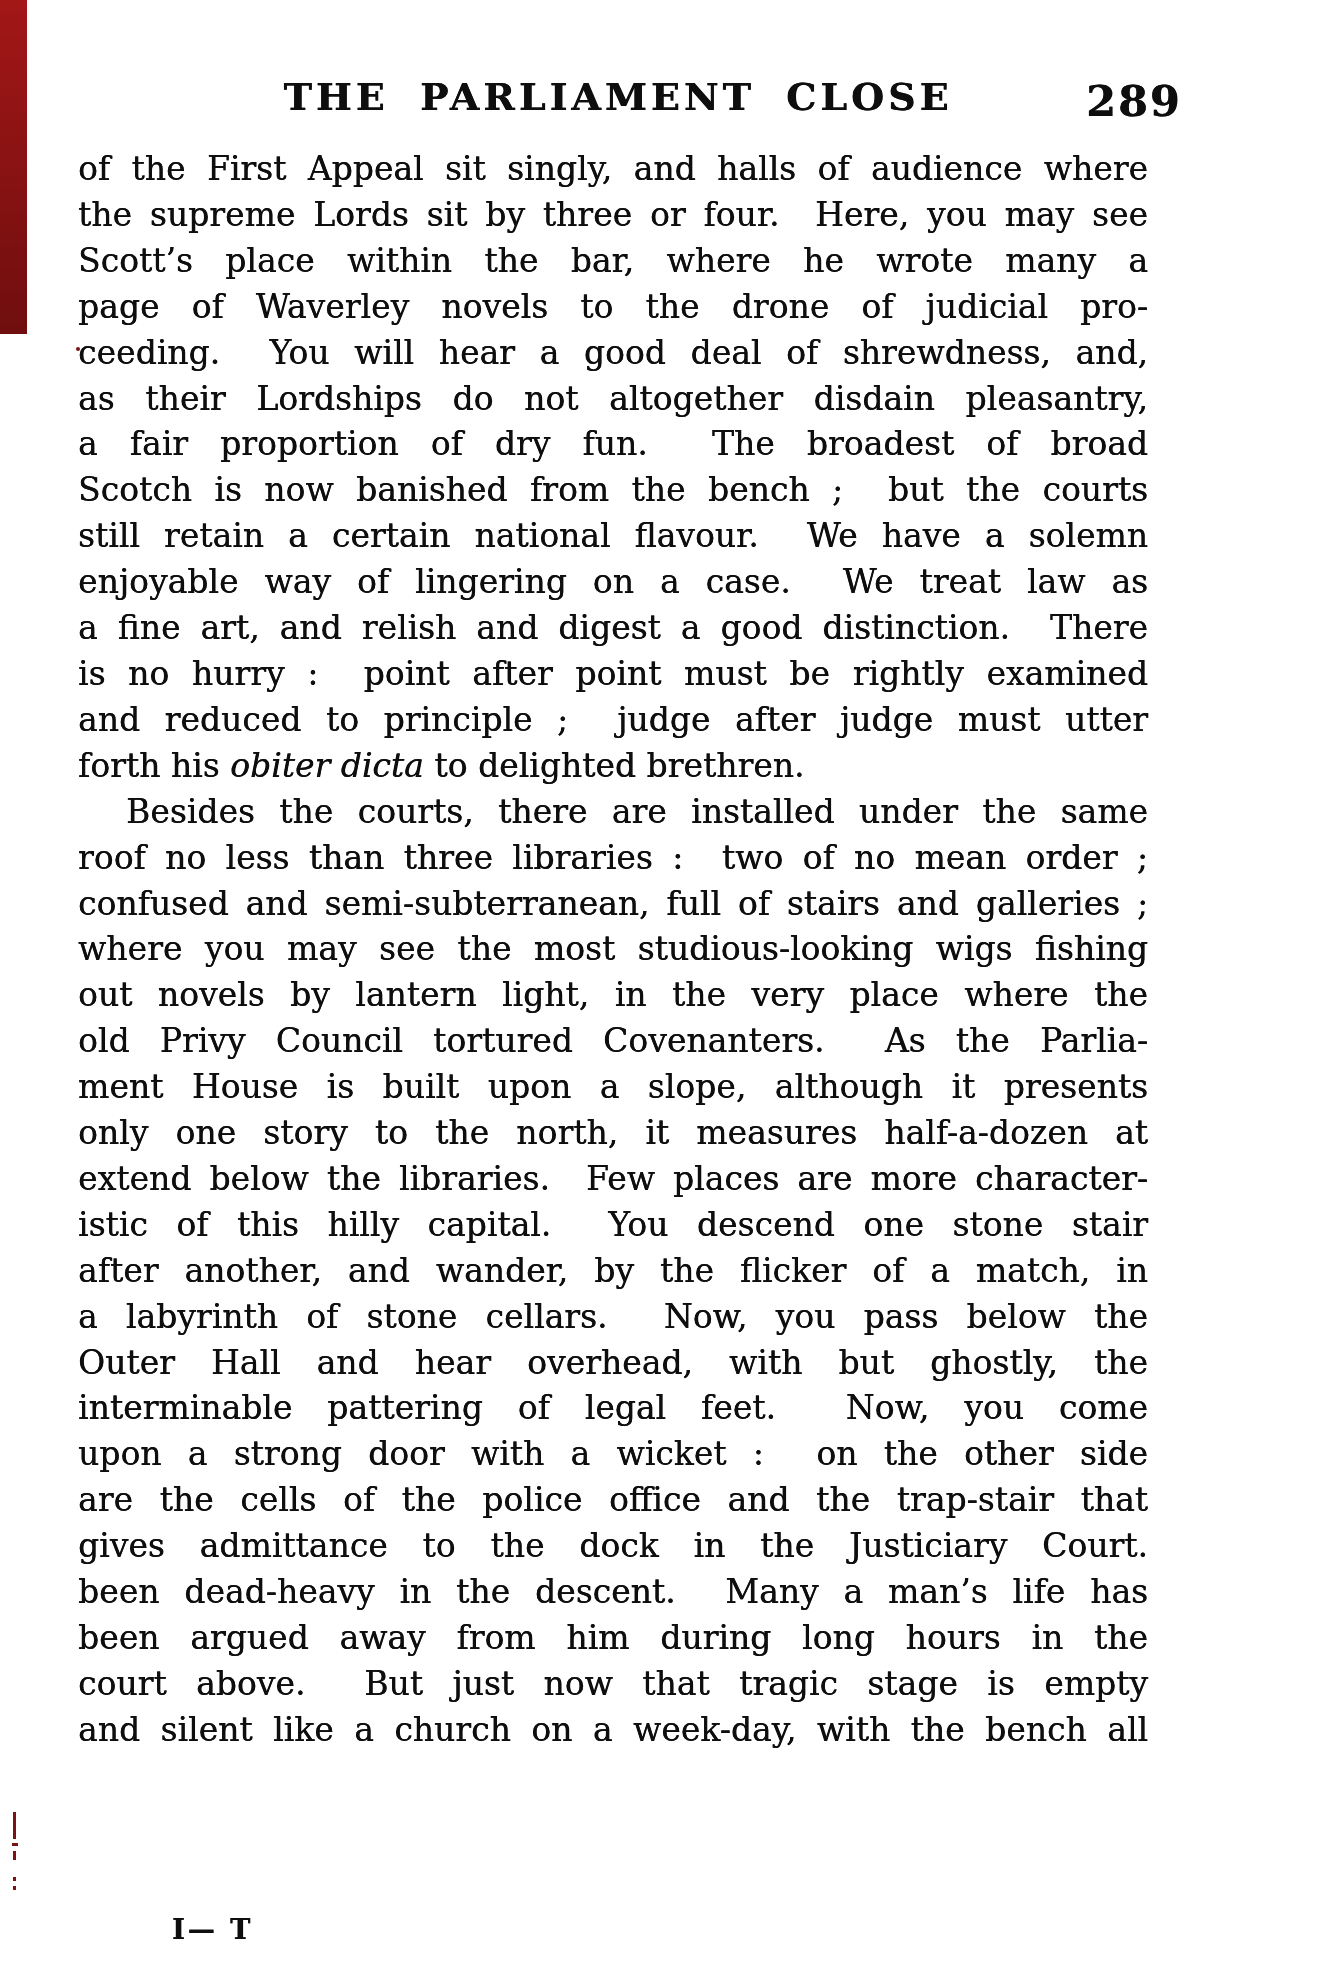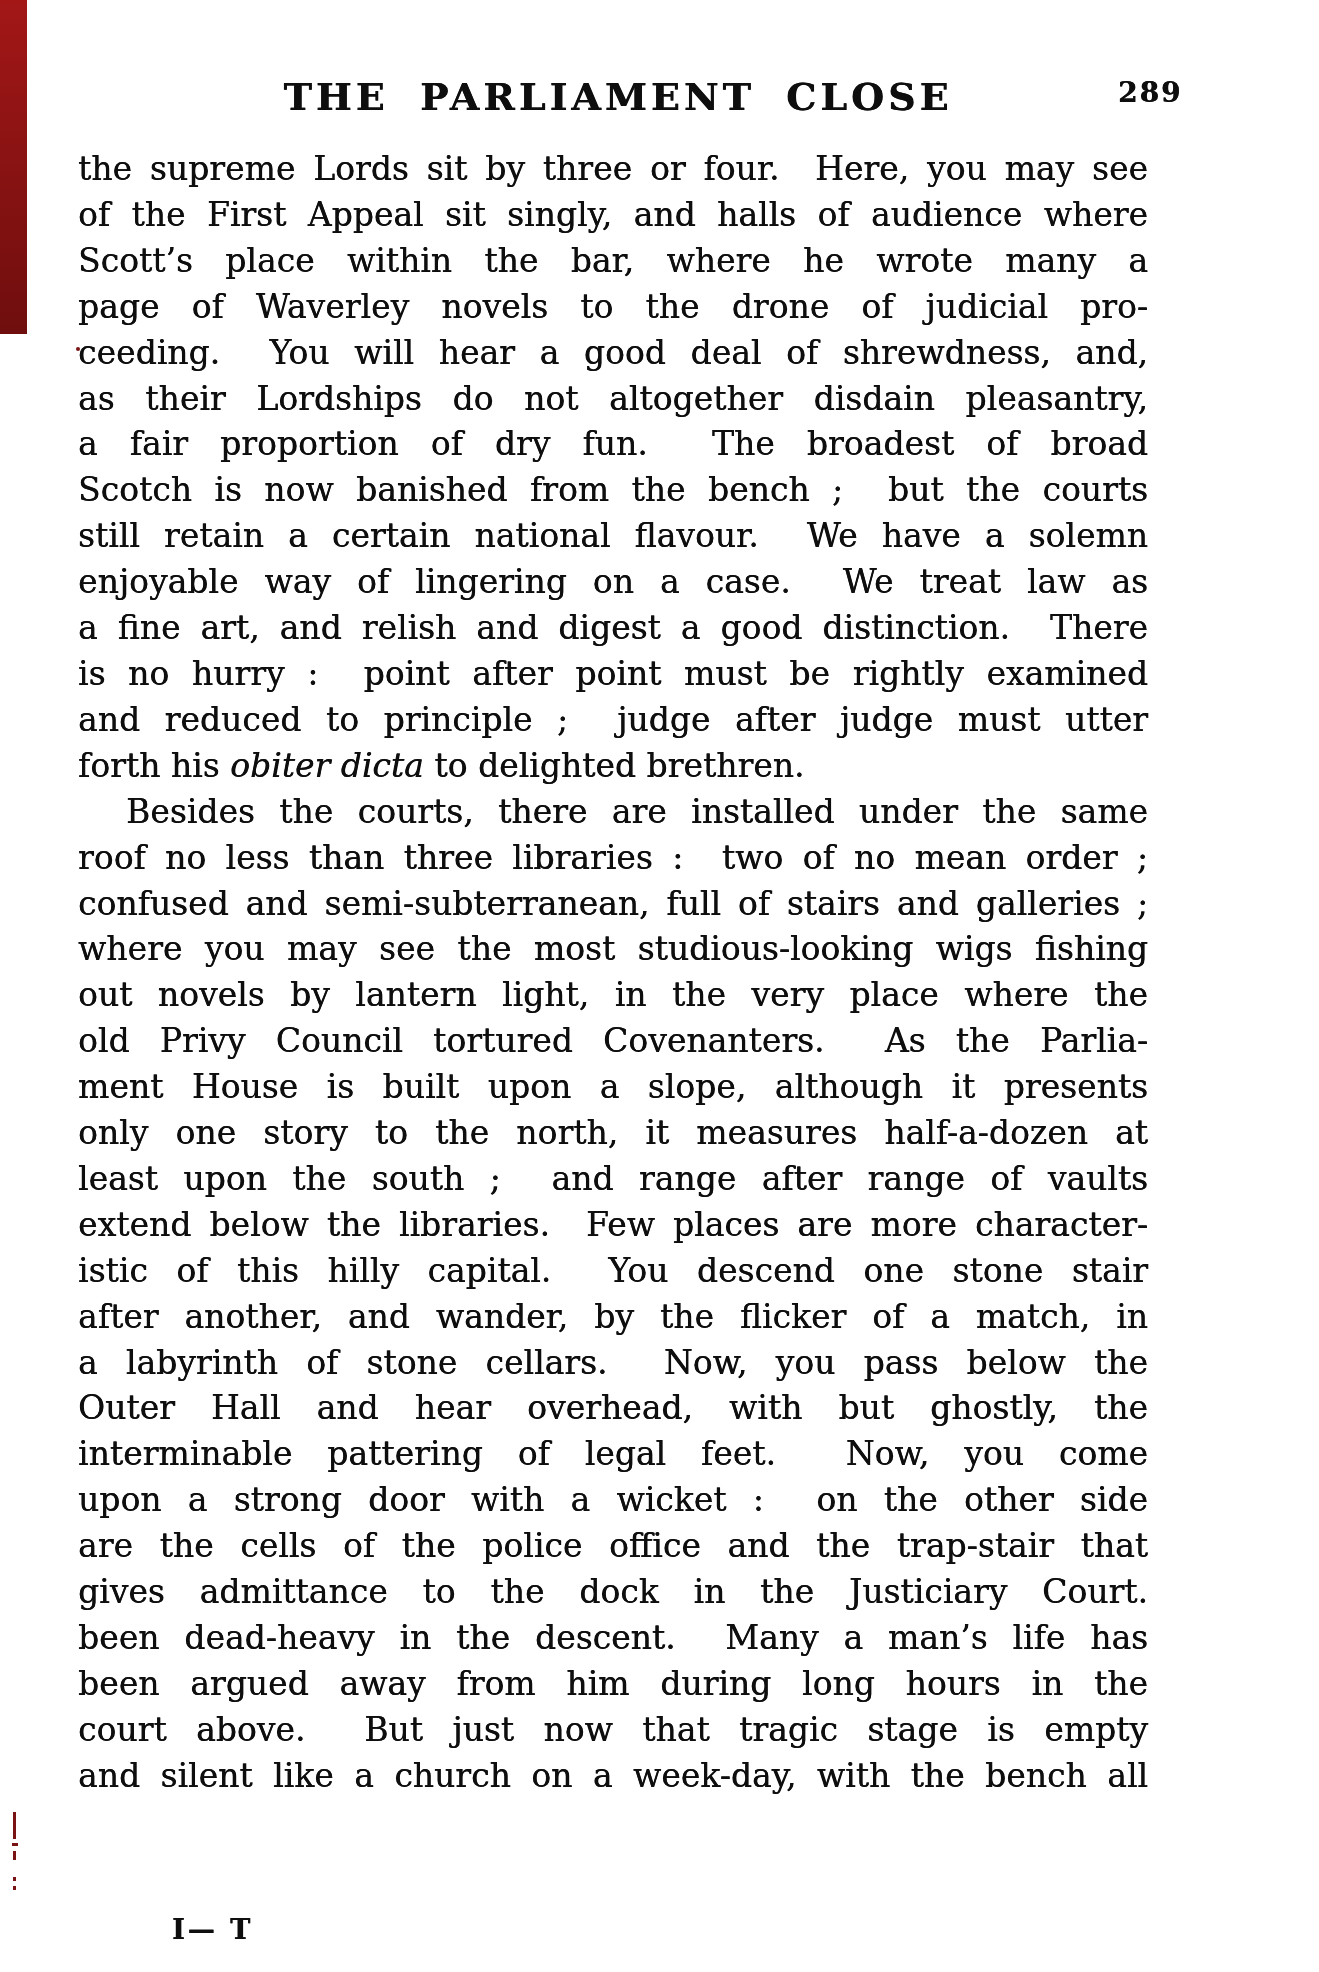--- a/index.html
+++ b/index.html
@@ -23,22 +23,22 @@
     position:absolute;left:78px;top:74px;width:1070px;height:48px;
   }
   .running-title{
     position:absolute;left:0;right:110px;text-align:center;
     font-size:38px;font-weight:700;letter-spacing:4px;word-spacing:14px;
     transform:translateX(60px);
     white-space:nowrap;
     text-shadow:0.4px 0 0 currentColor;
   }
   .page-number{
-    position:absolute;left:1040px;top:2px;
-    font-size:28px;font-weight:700;letter-spacing:2px;
+    position:absolute;left:1008px;top:2px;
+    font-size:43px;font-weight:700;letter-spacing:2px;
     text-shadow:0.4px 0 0 currentColor;
   }
   
   .body-text{
     position:absolute;left:78px;top:146px;width:1070px;
     font-size:33px;line-height:45.9px;
     text-shadow:0.35px 0 0 currentColor;
   }
   .line{
     text-align:justify;
@@ -71,43 +71,42 @@
   <div class="edge-mark" style="left: 13px; top: 1877px; width: 3px; height: 4px; background: rgb(122, 19, 19);"></div>
   <div class="edge-mark" style="left: 13px; top: 1886px; width: 3px; height: 4px; background: rgb(122, 19, 19);"></div>
   <div class="stray-dot" style="background: rgb(122, 19, 19);"></div>
 
   <div class="header-row">
     <div class="running-title">THE PARLIAMENT CLOSE</div>
     <div class="page-number">289</div>
   </div>
 
   <div class="body-text" id="body-text">
+      <div class="line">of the First Appeal sit singly, and halls of audience where</div>
       <div class="line">the supreme Lords sit by three or four.&nbsp; Here, you may see</div>
-      <div class="line">of the First Appeal sit singly, and halls of audience where</div>
       <div class="line">Scott’s place within the bar, where he wrote many a</div>
       <div class="line">page of Waverley novels to the drone of judicial pro-</div>
       <div class="line">ceeding.&nbsp; You will hear a good deal of shrewdness, and,</div>
       <div class="line">as their Lordships do not altogether disdain pleasantry,</div>
       <div class="line">a fair proportion of dry fun.&nbsp; The broadest of broad</div>
       <div class="line">Scotch is now banished from the bench&nbsp;;&nbsp; but the courts</div>
       <div class="line">still retain a certain national flavour.&nbsp; We have a solemn</div>
       <div class="line">enjoyable way of lingering on a case.&nbsp; We treat law as</div>
       <div class="line">a fine art, and relish and digest a good distinction.&nbsp; There</div>
       <div class="line">is no hurry&nbsp;:&nbsp; point after point must be rightly examined</div>
       <div class="line">and reduced to principle&nbsp;;&nbsp; judge after judge must utter</div>
       <div class="line last"><span>forth his </span><span class="it">obiter dicta</span><span> to delighted brethren.</span></div>
       <div class="line indent">Besides the courts, there are installed under the same</div>
       <div class="line">roof no less than three libraries&nbsp;:&nbsp; two of no mean order&nbsp;;</div>
       <div class="line">confused and semi-subterranean, full of stairs and galleries&nbsp;;</div>
       <div class="line">where you may see the most studious-looking wigs fishing</div>
       <div class="line">out novels by lantern light, in the very place where the</div>
       <div class="line">old Privy Council tortured Covenanters.&nbsp; As the Parlia-</div>
       <div class="line">ment House is built upon a slope, although it presents</div>
       <div class="line">only one story to the north, it measures half-a-dozen at</div>
-      <div class="line">least upon the south&nbsp;;&nbsp; and range after range of vaults</div>
       <div class="line">extend below the libraries.&nbsp; Few places&nbsp;are more character-</div>
       <div class="line">istic of this hilly capital.&nbsp; You descend one stone stair</div>
       <div class="line">after another, and wander, by the flicker of a match, in</div>
       <div class="line">a labyrinth of stone cellars.&nbsp; Now, you pass below the</div>
       <div class="line">Outer Hall and hear overhead, with but ghostly, the</div>
       <div class="line">interminable pattering of legal feet.&nbsp; Now, you come</div>
       <div class="line">upon a strong door with a wicket&nbsp;:&nbsp; on the other side</div>
       <div class="line">are the cells of the police office and the trap-stair that</div>
       <div class="line">gives admittance to the dock in the Justiciary Court.</div>
       <div class="line">been dead-heavy in the descent.&nbsp; Many a man’s life has</div>

